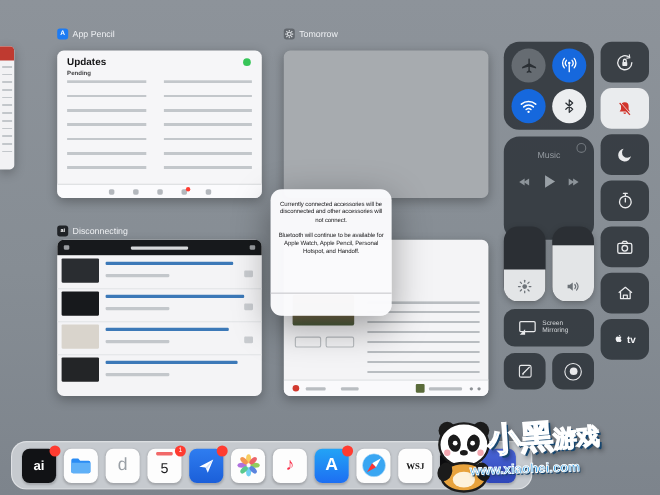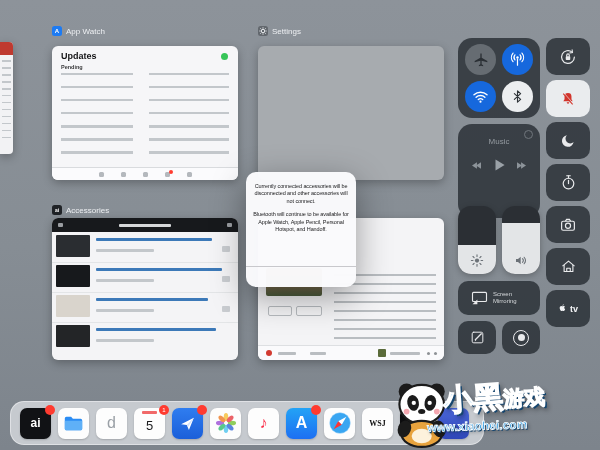--- a/index.html
+++ b/index.html
@@ -103,21 +103,21 @@
 
 <div id="stage">
 
   <div class="card" id="card-sliver">
     <div class="sliver-red"></div>
     <div class="sliver-lines"></div>
   </div>
 
   <div class="card-label" style="left:52px;top:26px;">
     <span class="mini-icon" style="background:#1d7bf3;">A</span>
-    <span>App Watch</span>
+    <span>App Pencil</span>
   </div>
   <div class="card" id="card-appstore">
     <div class="as-title">Updates</div>
     <div class="avatar-dot"></div>
     <div class="as-sub">Pending</div>
     <div class="as-col" style="left:9px;width:72px;"></div>
     <div class="as-col" style="left:97px;width:80px;"></div>
     <div class="as-tabbar">
       <span class="tab-dot"></span>
       <span class="tab-dot"></span>
@@ -138,21 +138,21 @@
             <line x1="12" y1="19" x2="12" y2="23"></line>
             <line x1="1" y1="12" x2="5" y2="12"></line>
             <line x1="19" y1="12" x2="23" y2="12"></line>
             <line x1="4" y1="4" x2="7" y2="7"></line>
             <line x1="17" y1="17" x2="20" y2="20"></line>
             <line x1="4" y1="20" x2="7" y2="17"></line>
             <line x1="17" y1="7" x2="20" y2="4"></line>
           </g>
         </svg>
     </span>
-    <span>Settings</span>
+    <span>Tomorrow</span>
   </div>
   <div class="card" id="card-settings"></div>
 
   <div class="card" id="card-media">
     <div class="album"></div>
     <div class="m-btn" style="left:10px;width:22px;"></div>
     <div class="m-btn" style="left:38px;width:24px;"></div>
     <div class="track-col"></div>
     <div class="media-toolbar">
       <span class="mt-red"></span>
@@ -160,21 +160,21 @@
       <span class="mt-bar" style="left:52px;width:16px;"></span>
       <span class="mt-green"></span>
       <span class="mt-bar" style="left:132px;width:30px;"></span>
       <span class="mt-dot" style="right:14px;"></span>
       <span class="mt-dot" style="right:7px;"></span>
     </div>
   </div>
 
   <div class="card-label" style="left:52px;top:205px;">
     <span class="mini-icon" style="background:#202327;font-size:5px;">ai</span>
-    <span>Accessories</span>
+    <span>Disconnecting</span>
   </div>
   <div class="card" id="card-news">
     <div class="news-header">
       <span class="hdot" style="left:6px;"></span>
       <span class="bar"></span>
       <span class="hdot" style="right:6px;"></span>
     </div>
     <div class="news-row" style="top:14px;">
       <span class="news-thumb" style="background:#2a2d31;"></span>
       <span class="head" style="width:116px;"></span>

